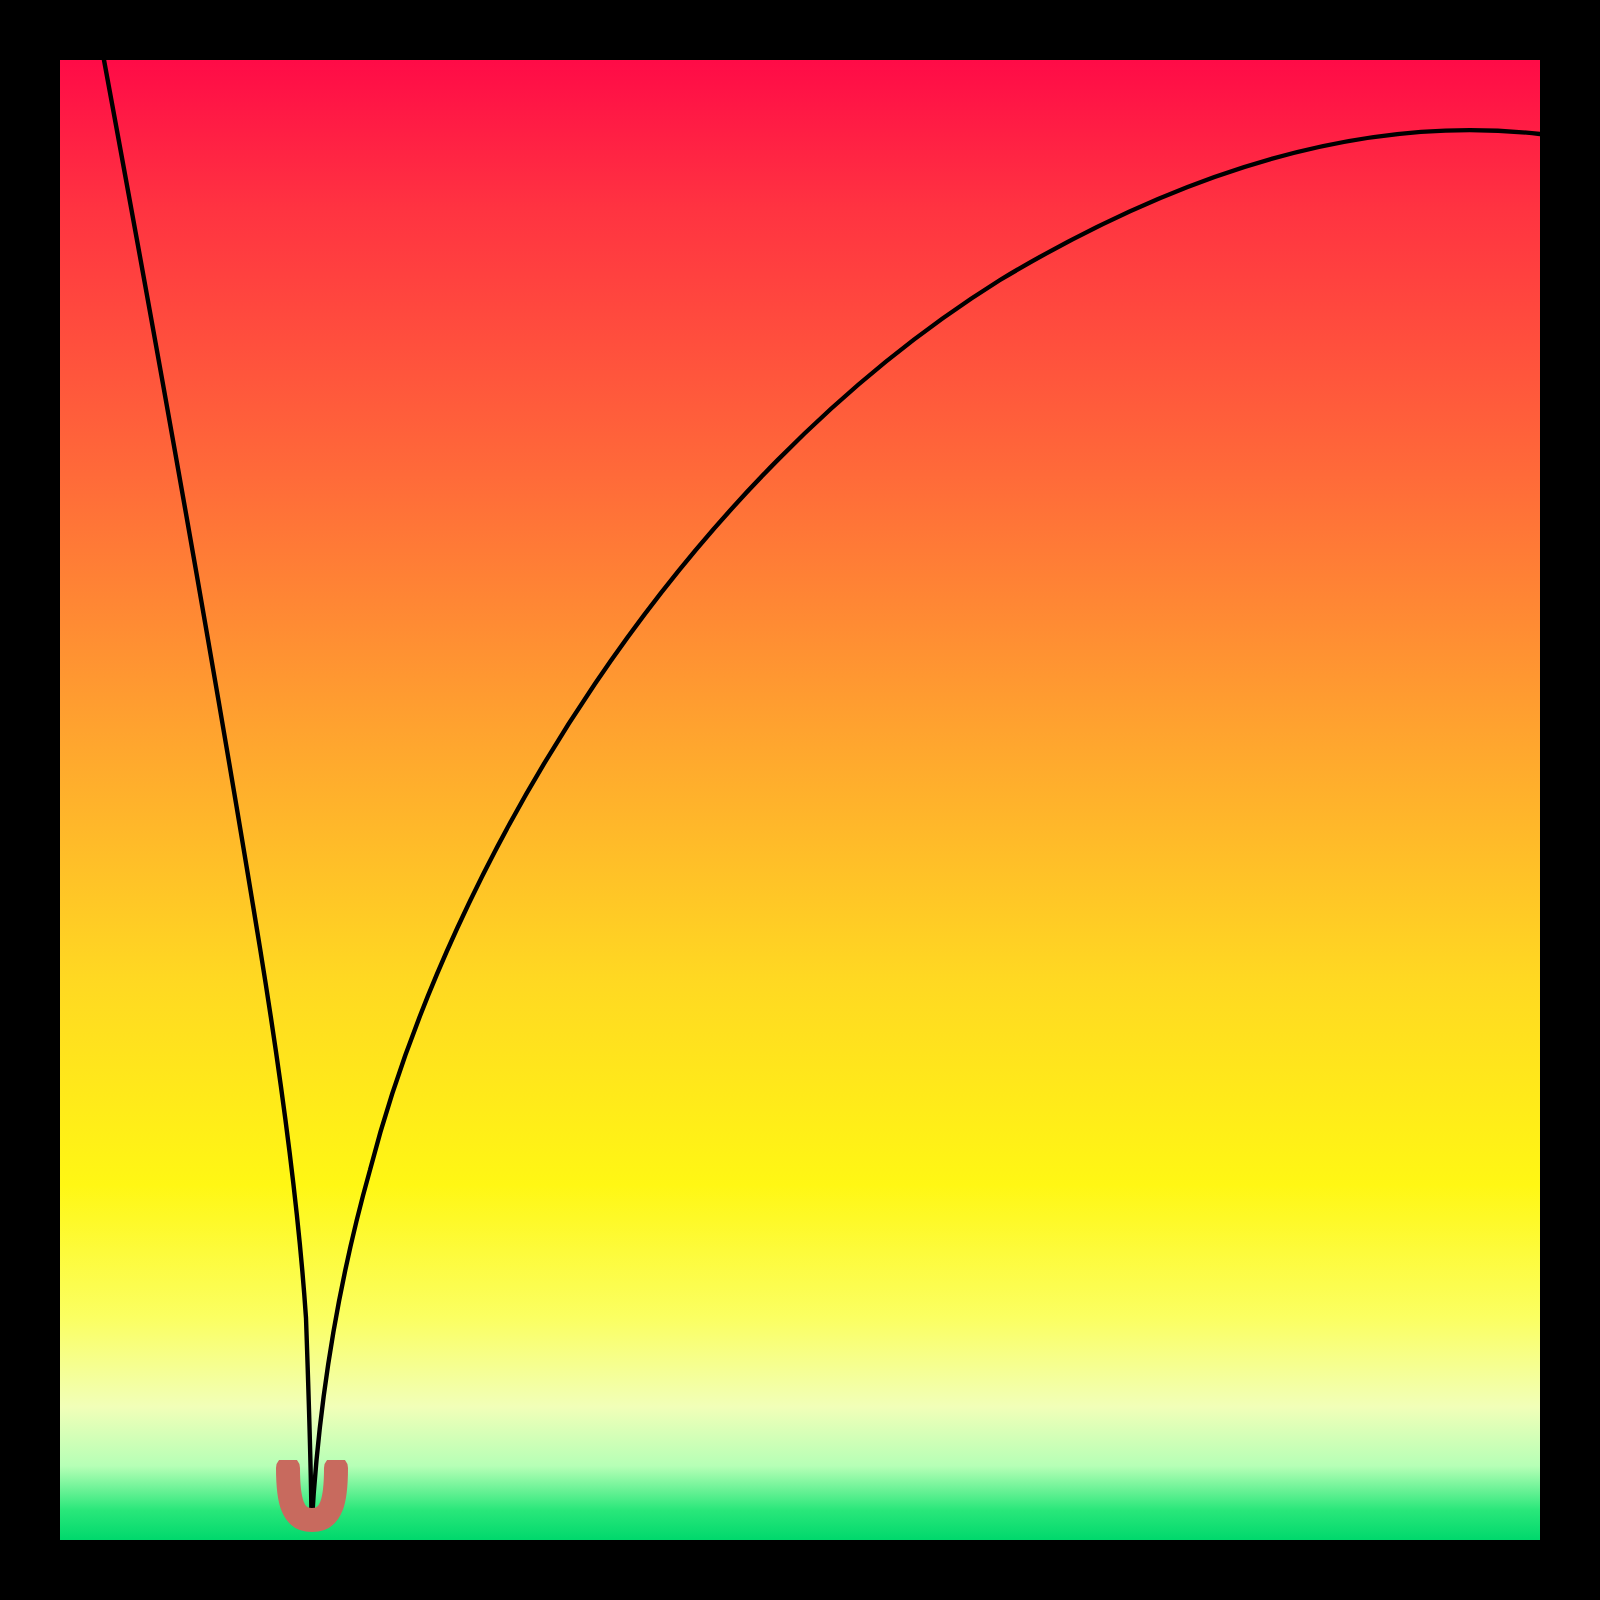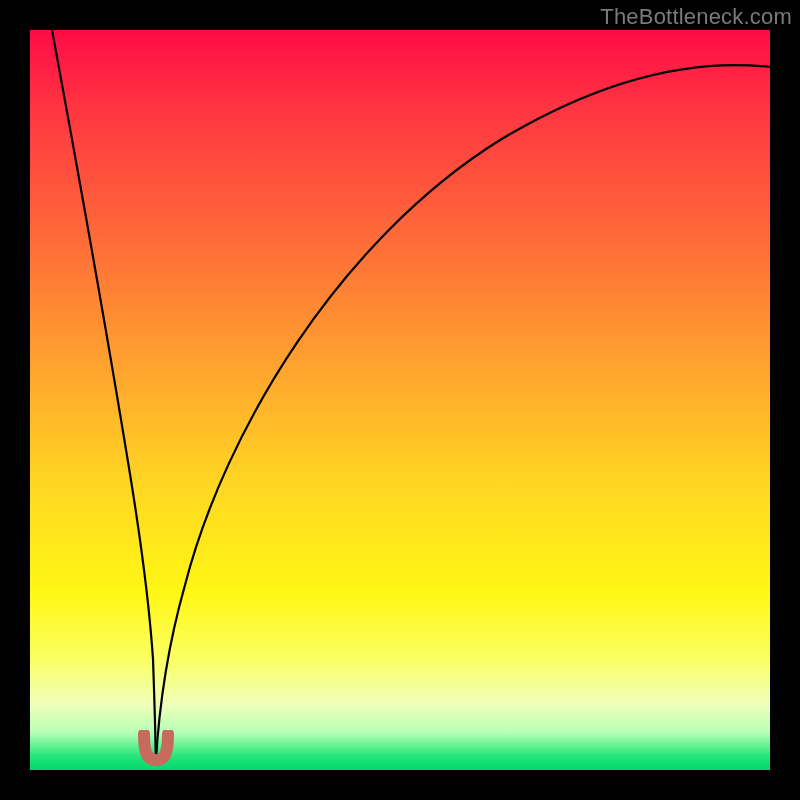--- a/index.html
+++ b/index.html
@@ -103,14 +103,13 @@
                C570,50 660,28 740,37"></path>
     </svg>
 
     <div class="marker" style="left:108px; top:700px; width:36px; height:36px;">
       <svg viewBox="0 0 36 36" width="36" height="36">
         <path d="M6,4 C6,20 8,30 18,30 C28,30 30,20 30,4"></path>
       </svg>
     </div>
   </div>
 
-  <div class="watermark">TheBottleneck.com</div>
 </div>
 
 </body></html>

